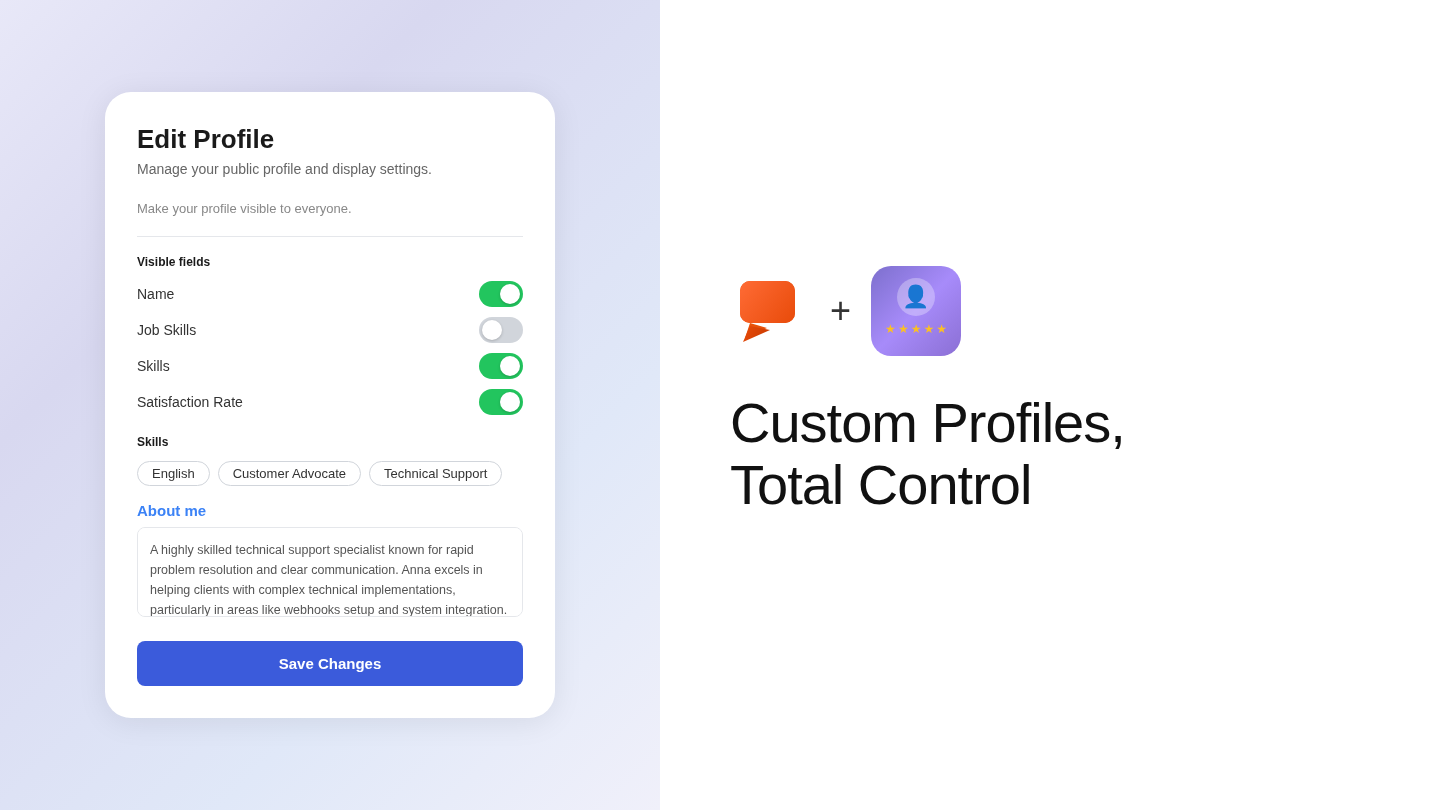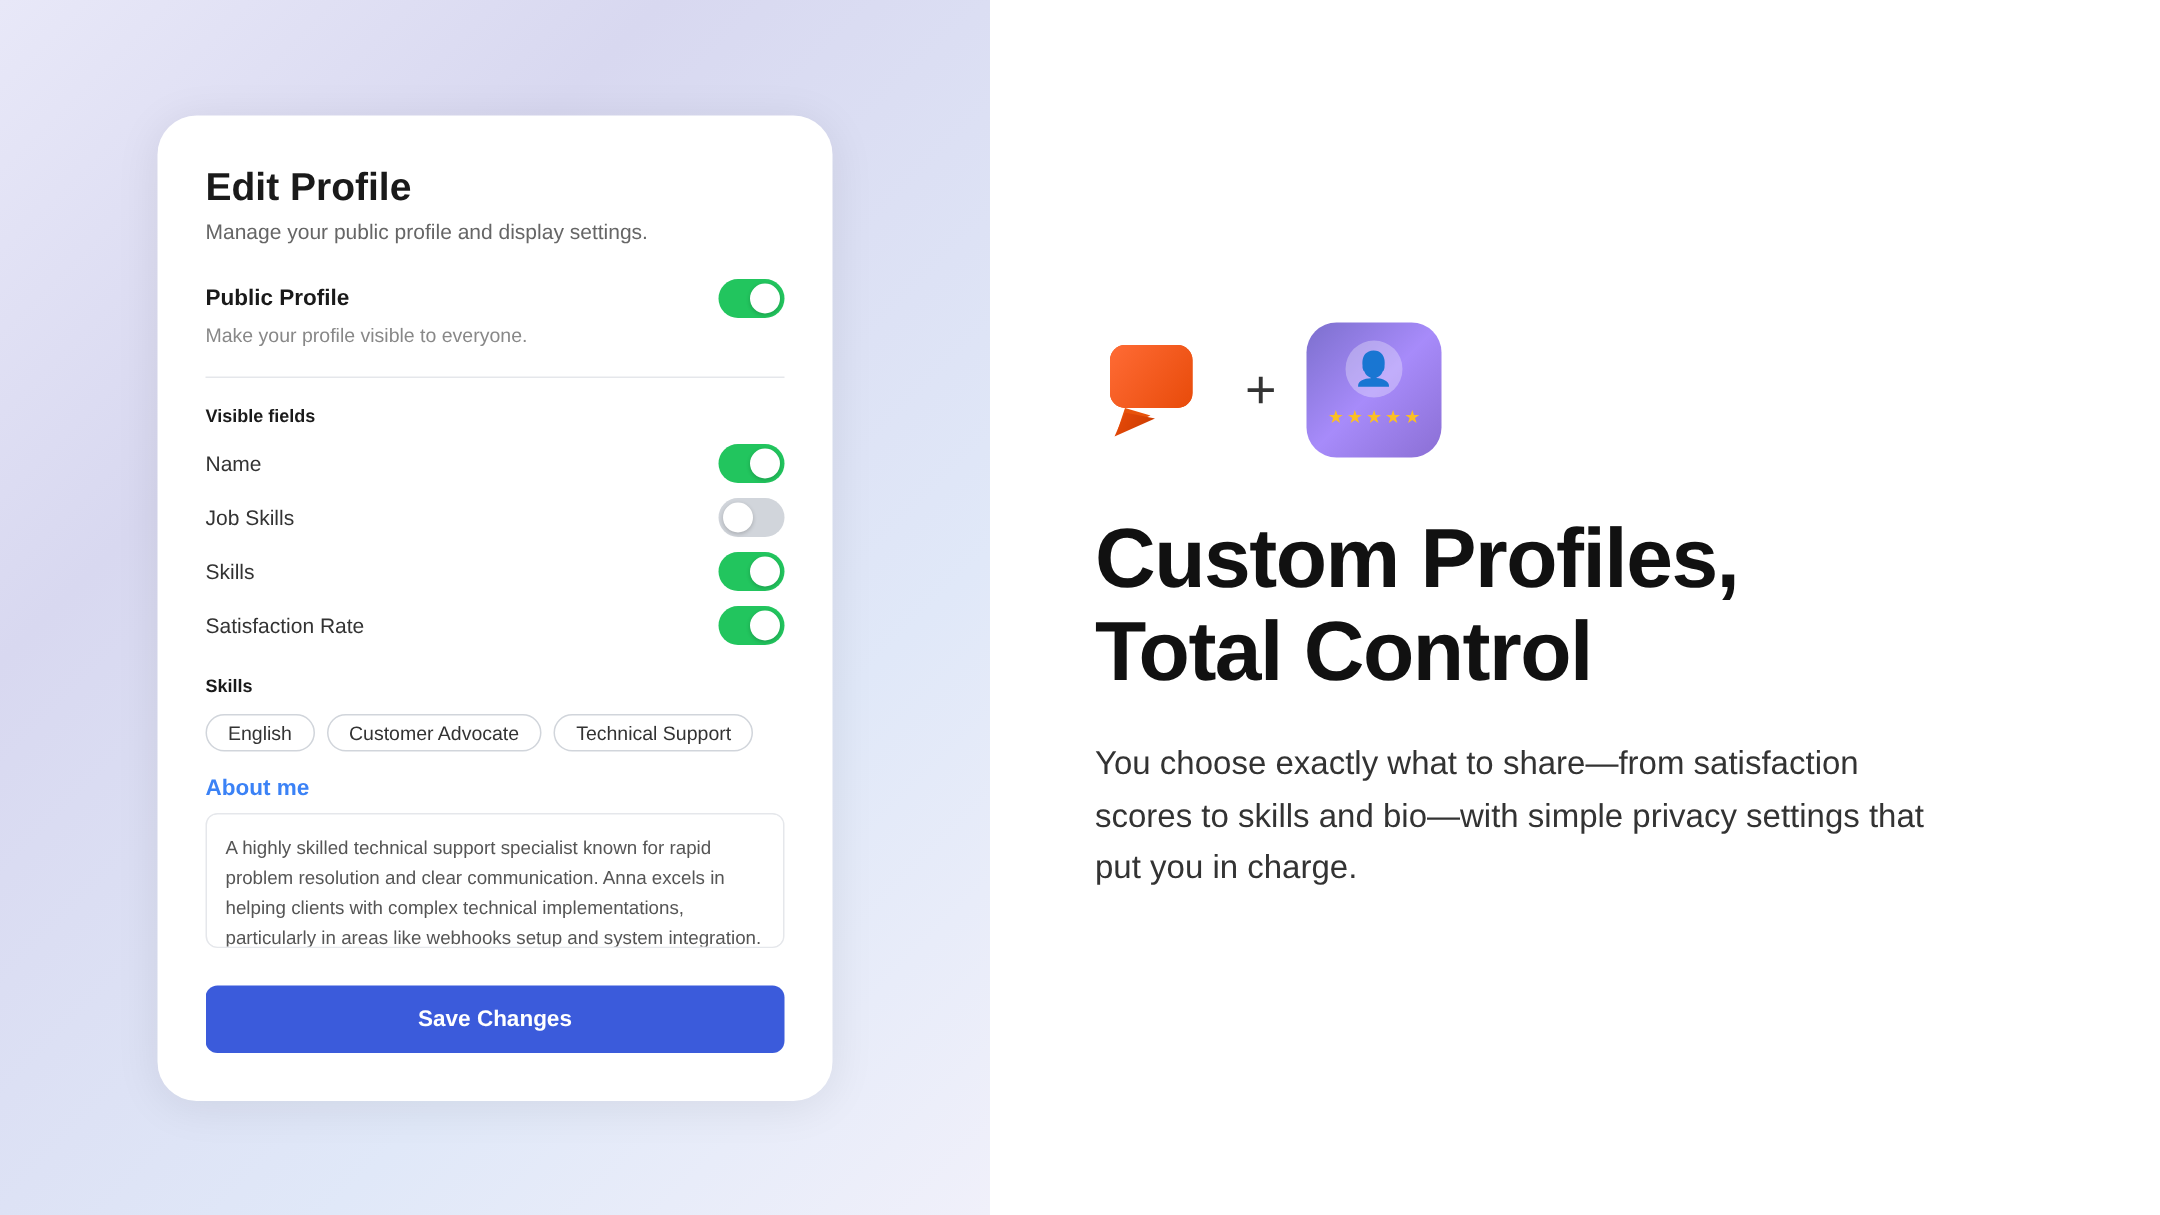--- a/index.html
+++ b/index.html
@@ -262,21 +262,21 @@
     }
 
     .star {
       color: #fbbf24;
       font-size: 12px;
     }
 
     
     .right-heading {
       font-size: 56px;
-      font-weight: 700;
+      font-weight: 400;
       color: #111;
       line-height: 1.1;
       margin-bottom: 28px;
       letter-spacing: -1px;
     }
 
     .right-body {
       font-size: 22px;
       color: #333;
       line-height: 1.55;
@@ -293,24 +293,20 @@
 <body>
 
 <div class="left-panel">
   <div class="profile-card">
 
     <h1 class="card-title">Edit Profile</h1>
     <p class="card-subtitle">Manage your public profile and display settings.</p>
 
     
     <div class="toggle-section">
-      <div class="toggle-row-main">
-        <span class="toggle-label-main">Public Profile</span>
-        <div class="toggle on"></div>
-      </div>
       <p class="toggle-sublabel">Make your profile visible to everyone.</p>
     </div>
 
     <div class="divider"></div>
 
     
     <div>
       <div class="section-title">Visible fields</div>
 
       <div class="field-row">
@@ -395,16 +391,15 @@
           <span class="star">★</span>
         </div>
       </div>
     </div>
 
     <h2 class="right-heading">
       <span>Custom Profiles,</span><br>
       <span>Total Control</span>
     </h2>
 
-    <p class="right-body">You choose exactly what to share—from satisfaction scores to skills and bio—with simple privacy settings that put you in charge.</p>
 
   </div>
 </div>
 
 </body></html>

